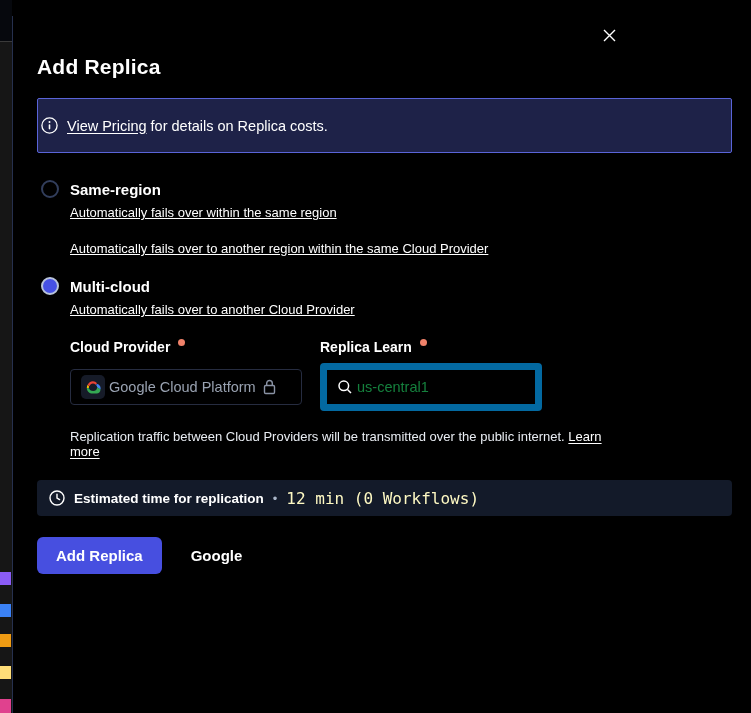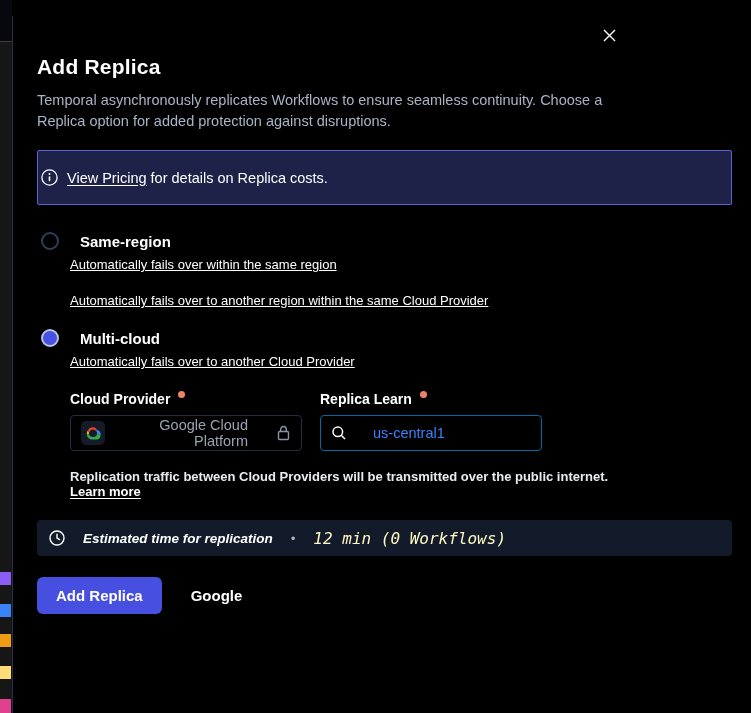--- a/index.html
+++ b/index.html
@@ -47,58 +47,57 @@
     margin-top: 18px; width: 695px;
     background: #1e2248; border: 1px solid #5a64d8; border-radius: 2px;
     padding: 18px 3px; display: flex; align-items: center; gap: 9px;
     font-size: 14.5px;
   }
   .pricing-banner a { color: #fff; text-decoration: underline; text-underline-offset: 2px; }
 
   
   .options { margin-top: 27px; }
   .option + .option { margin-top: 21px; }
-  .option-row { display: flex; align-items: center; gap: 21px; margin-left: 4px; cursor: pointer; }
+  .option-row { display: flex; align-items: center; gap: 11px; margin-left: 4px; cursor: pointer; }
   .radio {
     width: 18px; height: 18px; border-radius: 50%;
     border: 2px solid #323e5c; background: transparent; flex: none;
   }
   .radio.selected { border-color: #b8c3da; background: #4651e5; }
   .option-label { font-size: 15px; font-weight: 700; }
   .option-desc { margin: 7px 0 0 33px; font-size: 13px; color: #ffffff; text-decoration: underline; }
 
   
   .mc-form {
     margin: 22px 0 0 33px;
     display: grid; grid-template-columns: 232px 222px;
     column-gap: 18px; row-gap: 8px; align-items: center;
   }
   .field-label { font-size: 14px; font-weight: 700; display: flex; gap: 8px; }
   .req-dot { width: 7px; height: 7px; border-radius: 50%; background: #f0826a; display: inline-block; }
   .field {
     height: 36px; border-radius: 4px; background: #000;
-    display: flex; align-items: center; gap: 26px; padding: 17px 10px;
+    display: flex; align-items: center; gap: 4px; padding: 17px 10px;
     font-size: 14.5px;
-    text-align: right;
   }
   .field.provider { border: 1px solid #262c40; color: #99a2b1; }
-  .field.region { border: 1px solid #0369a1; color: #3b82f6; }
+  .field.region { border: 7px solid #0369a1; color: #15803d; }
   .gcp-tile {
     width: 24px; height: 24px; border-radius: 5px; background: #161b28;
     display: flex; align-items: center; justify-content: center; flex: none;
   }
   .lock-icon { margin-left: 2px; display: flex; }
 
-  .note { margin: 18px 0 0 33px; font-size: 13px; color: #e8ecf2; font-weight: bold; }
+  .note { margin: 18px 0 0 33px; font-size: 13px; color: #e8ecf2; }
   .note a { color: #fff; text-decoration: underline; text-underline-offset: 2px; }
 
   
   .estimate {
     margin-top: 21px; width: 695px; height: 36px; border-radius: 4px;
-    background: #131a29; display: flex; align-items: center; gap: 18px; padding: 10px 12px; font-style: italic;
+    background: #131a29; display: flex; align-items: center; gap: 9px; padding: 10px 12px;
   }
   .estimate-label { font-size: 13.5px; font-weight: 700; }
   .estimate-sep { color: #aab6c8; font-size: 13px; }
   .estimate-value { font-family: "DejaVu Sans Mono", monospace; font-size: 16px; color: #fef9c3; }
 
   
   .actions { margin-top: 21px; display: flex; align-items: center; gap: 29px; }
   .btn-primary {
     height: 37px; padding: 0 19px; border: none; border-radius: 6px;
     background: #474fe0; color: #fff; font-size: 15px; font-weight: 700;
@@ -129,21 +128,20 @@
   <button class="close-btn">
     <span class="icon">
       <svg width="15" height="15" viewBox="0 0 15 15">
           <path d="M2 2 L13 13 M13 2 L2 13" stroke="#fff" stroke-width="1.4" fill="none"></path>
         </svg>
     </span>
   </button>
 
   <div class="modal-content">
     <h1 class="title">Add Replica</h1>
-    <p class="subtitle">Temporal asynchronously replicates Workflows to ensure seamless continuity. Choose a Replica option for added protection against disruptions.</p>
 
     <div class="pricing-banner">
       <span class="icon">
         <svg width="17" height="17" viewBox="0 0 17 17">
             <circle cx="8.5" cy="8.5" r="7.6" stroke="#fff" stroke-width="1.3" fill="none"></circle>
             <circle cx="8.5" cy="5" r="1" fill="#fff"></circle>
             <rect x="7.7" y="7.2" width="1.6" height="5.2" rx="0.8" fill="#fff"></rect>
           </svg>
       </span>
       <span>

